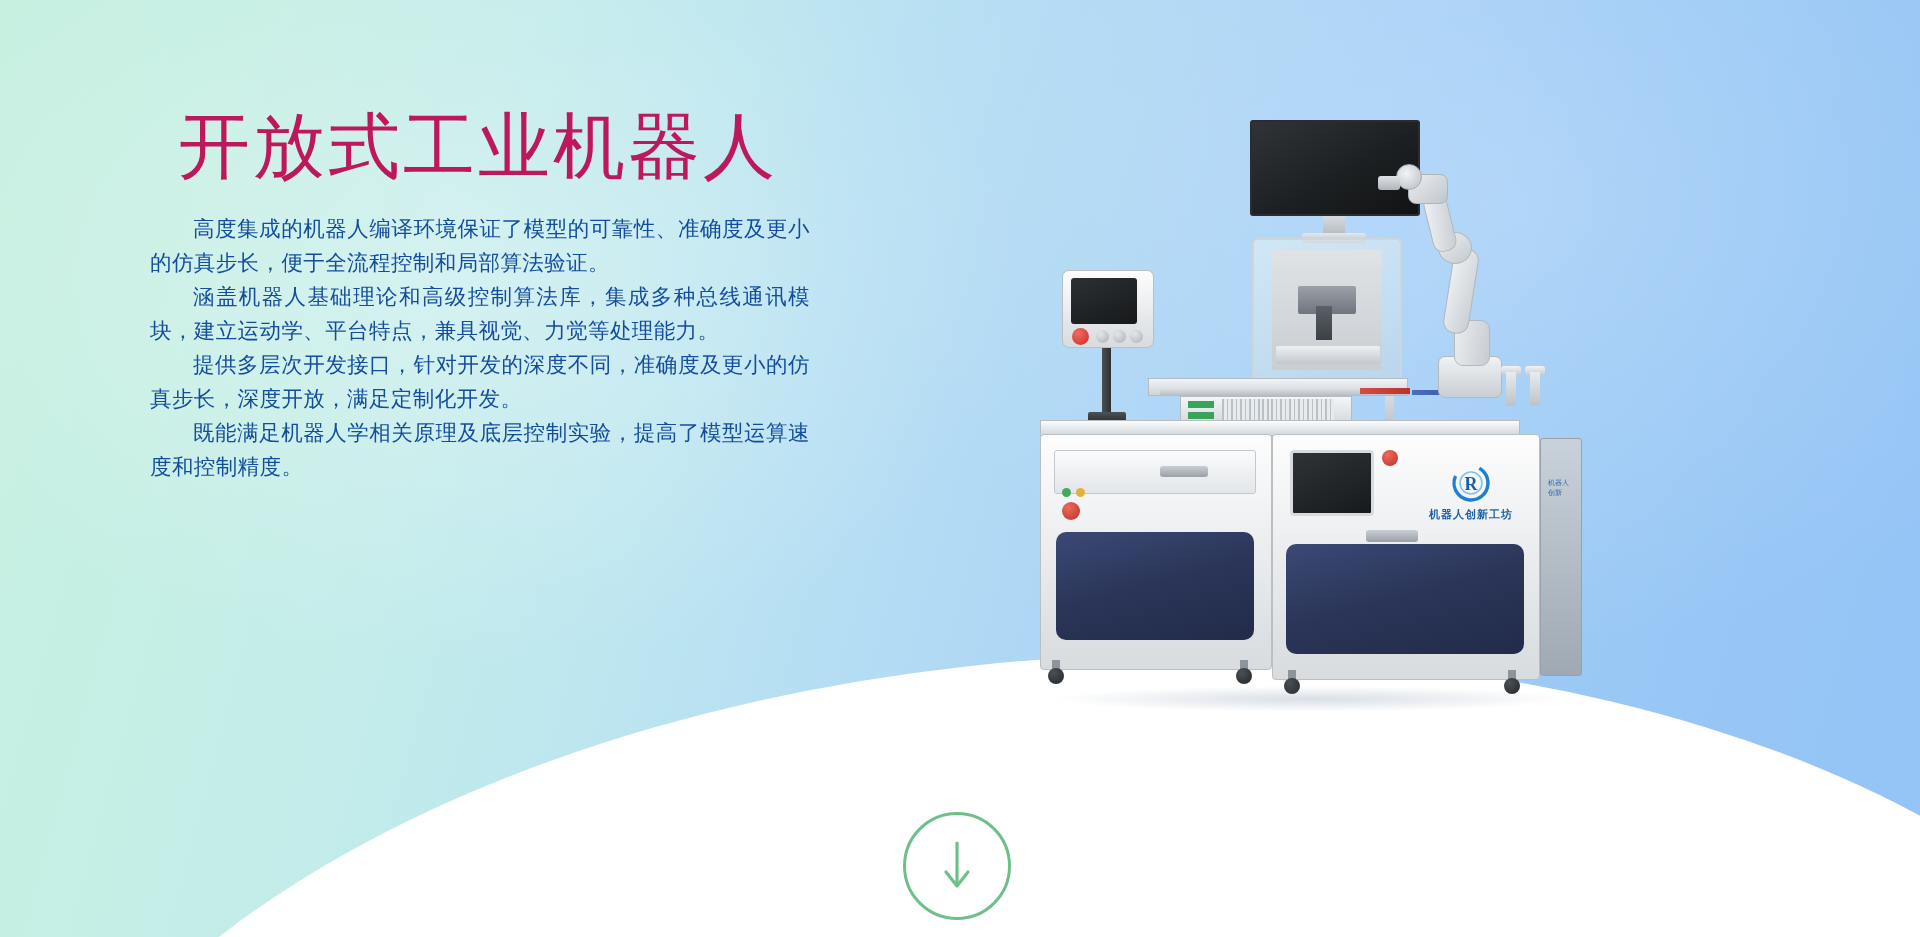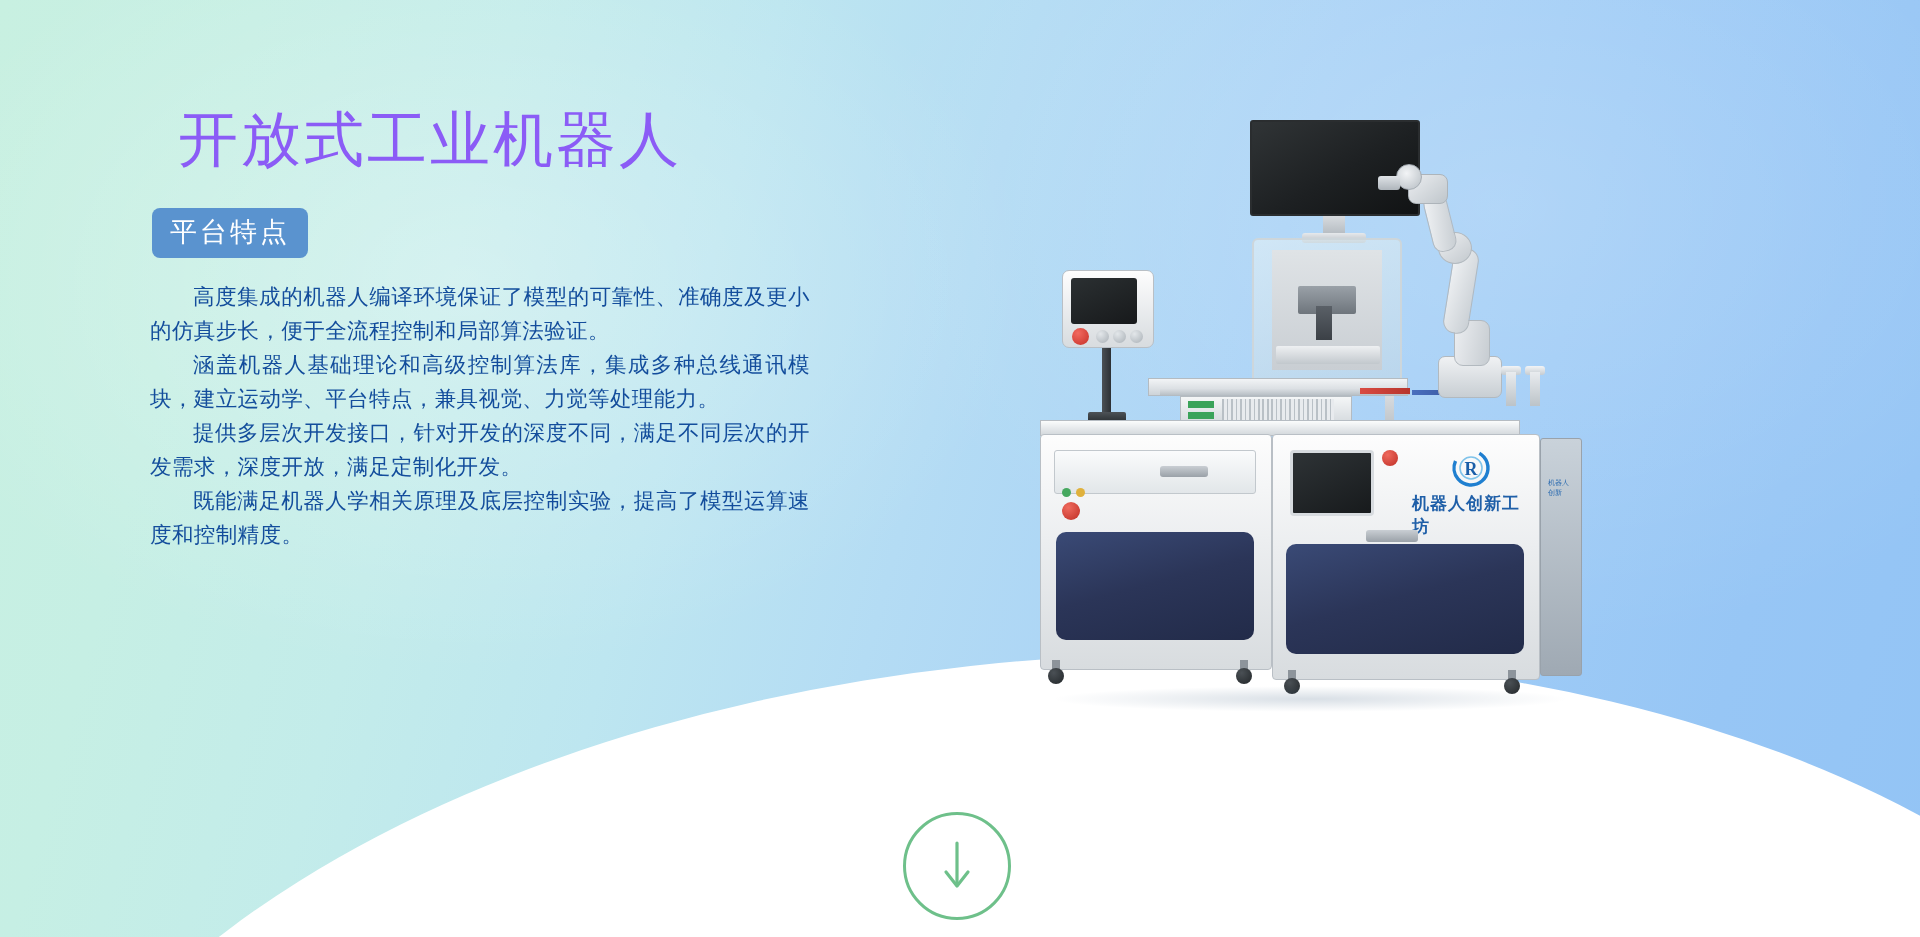--- a/index.html
+++ b/index.html
@@ -65,23 +65,23 @@
     width: 660px;
   }
 
   #title-block {
     color: #14529f;
     font-family: "Liberation Serif", "DejaVu Serif", serif;
     letter-spacing: 3px;
     line-height: 1.18;
   }
   .title-line {
-    font-size: 60px;
+    font-size: 72px;
     font-weight: 400;
-    color: #8b5cf6;
+    color: #be185d;
     white-space: nowrap;
   }
   .title-line-1 { text-align: left; padding-left: 28px; }
   .title-line-2 { text-align: left; padding-left: 105px; }
 
   #badge {
     display: inline-block;
     margin-top: 32px;
     margin-left: 2px;
     padding: 6px 18px 8px 18px;
@@ -254,21 +254,21 @@
   #cab-left-window { left: 16px; top: 412px; width: 198px; height: 108px;
     border-radius: 10px; }
 
   #cab-right-screen { left: 250px; top: 330px; width: 84px; height: 66px;
     background: linear-gradient(155deg,#2e3336,#171a1c); border: 3px solid #d7dbdf; border-radius: 4px; }
   #cab-right-estop { left: 342px; top: 330px; width: 16px; height: 16px;
     background: radial-gradient(circle at 35% 30%, #ef6a5e, #bf2e25); border-radius: 50%; }
   #cab-right-logo { left: 372px; top: 340px; width: 118px; height: 64px;
     display: flex; flex-direction: column; align-items: center; justify-content: center; gap: 3px; }
   #logo-mark { width: 42px; height: 42px; position: relative; }
-  #logo-text { font-size: 17px; color: #1f5fa8; letter-spacing: 1px;
+  #logo-text { font-size: 11px; color: #1f5fa8; letter-spacing: 1px;
     font-family: "Liberation Sans", sans-serif; font-weight: bold; }
   #cab-right-handle { left: 326px; top: 410px; width: 52px; height: 12px;
     background: linear-gradient(180deg,#c9ced3,#9aa1a8); border-radius: 3px; }
   #cab-right-window { left: 246px; top: 424px; width: 238px; height: 110px;
     border-radius: 10px; }
   #side-panel { left: 500px; top: 318px; width: 42px; height: 238px;
     background: linear-gradient(180deg,#c9d2da,#9fa9b3); border: 1px solid #99a2ab; border-radius: 3px; }
   #side-tag { left: 508px; top: 358px; width: 26px; height: 14px;
     font-size: 7px; color: #2b6bb0; font-family: "Liberation Sans", sans-serif; }
 
@@ -297,26 +297,25 @@
   <div id="hero-bg"></div>
   <div id="hero-sheen"></div>
   <div id="hero-curve"></div>
 
   <div id="copy">
 
     <div id="title-block">
       <div class="title-line title-line-1">开放式工业机器人</div>
     </div>
 
-    <div id="badge">平台特点</div>
 
     <div id="paragraphs">
       <p class="para">高度集成的机器人编译环境保证了模型的可靠性、准确度及更小的仿真步长，便于全流程控制和局部算法验证。</p>
       <p class="para">涵盖机器人基础理论和高级控制算法库，集成多种总线通讯模块，建立运动学、平台特点，兼具视觉、力觉等处理能力。</p>
-      <p class="para">提供多层次开发接口，针对开发的深度不同，满足不同层次的开发需求，深度开放，满足定制化开发。</p>
+      <p class="para">提供多层次开发接口，针对开发的深度不同，准确度及更小的仿真步长，深度开放，满足定制化开发。</p>
       <p class="para">既能满足机器人学相关原理及底层控制实验，提高了模型运算速度和控制精度。</p>
     </div>
   </div>
 
   <div id="scroll-down">
     <svg width="34" height="54" viewBox="0 0 34 54">
       <line x1="17" y1="4" x2="17" y2="44" stroke="#6ec08a" stroke-width="3.2" stroke-linecap="round"></line>
       <polyline points="6,33 17,47 28,33" fill="none" stroke="#6ec08a" stroke-width="3.2" stroke-linecap="round" stroke-linejoin="round"></polyline>
     </svg>
   </div>

